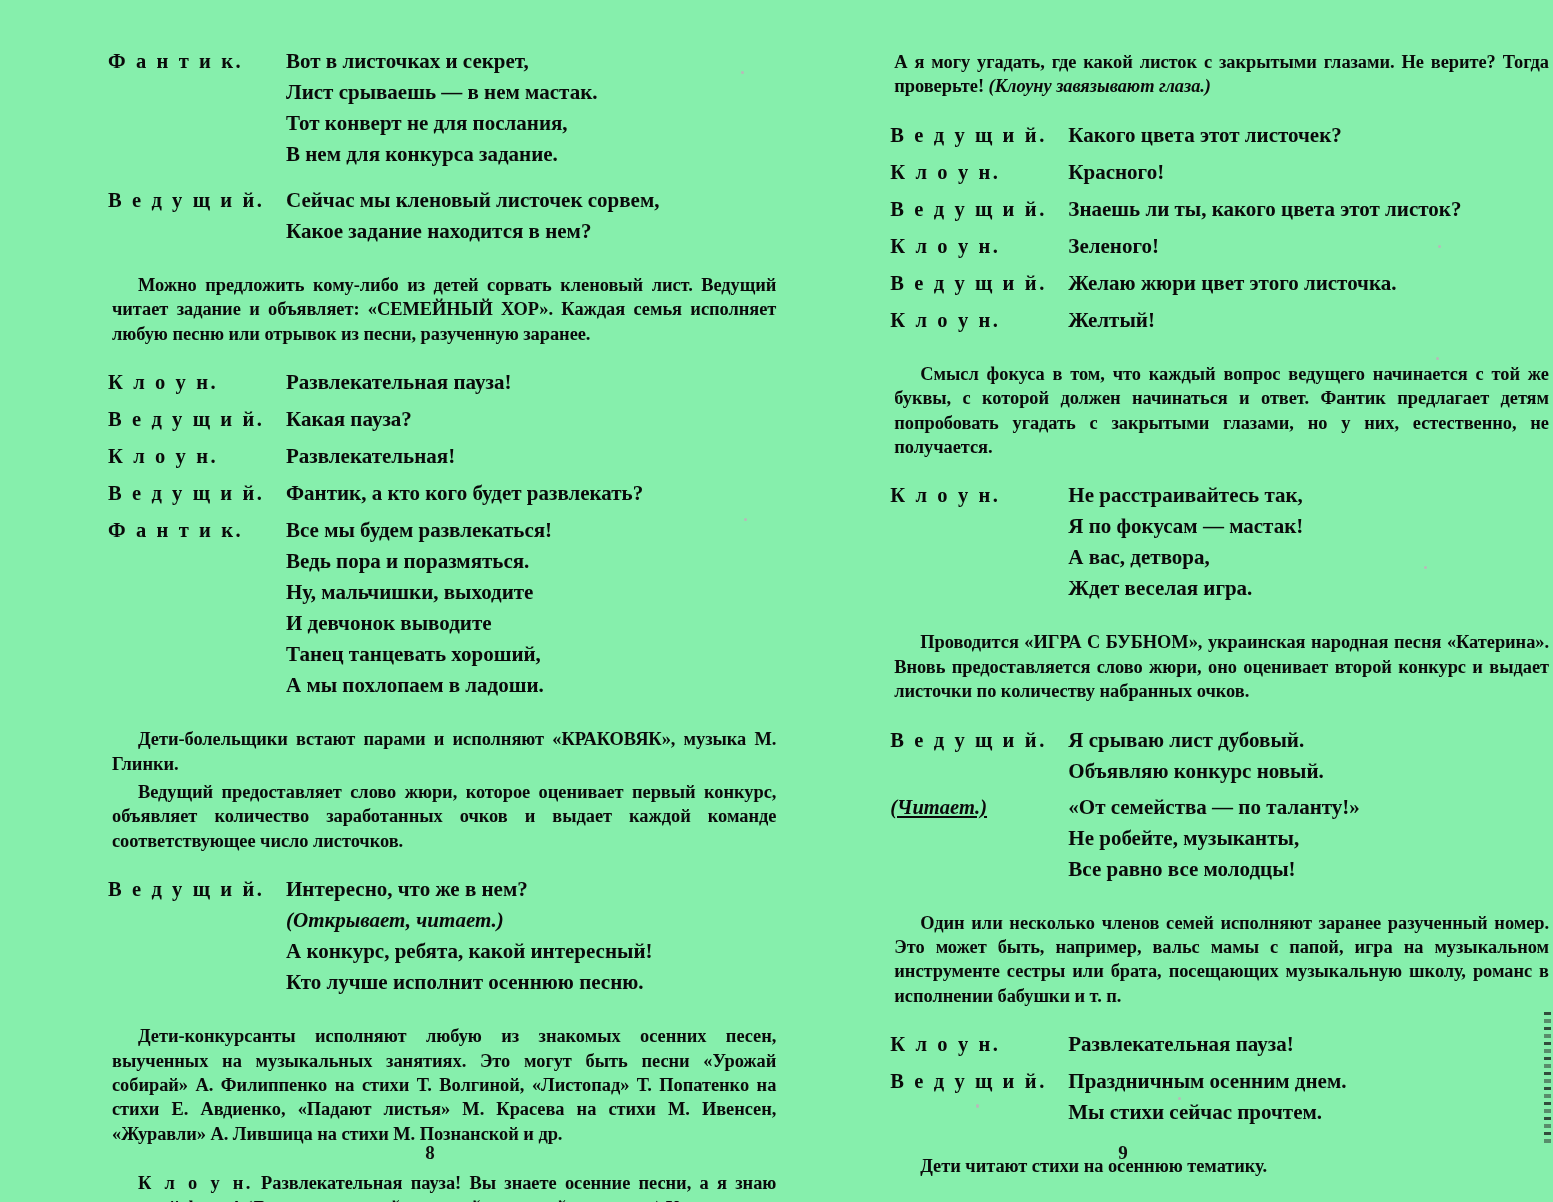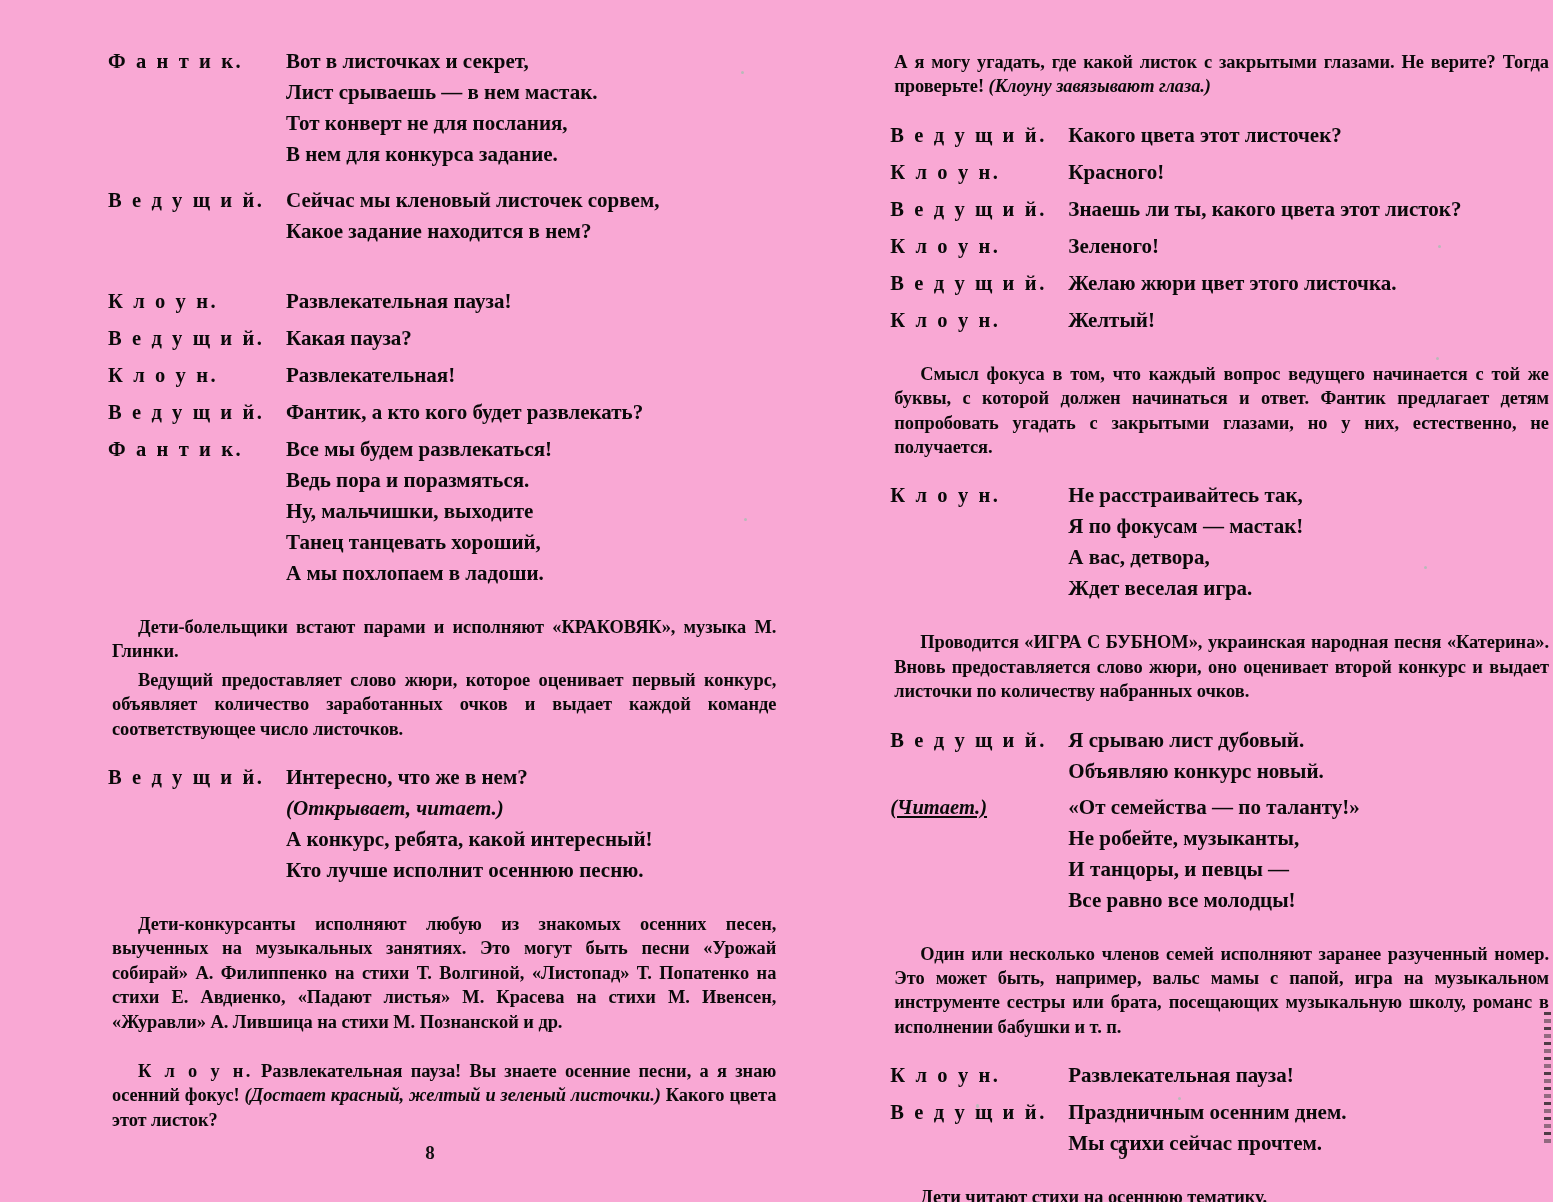--- a/index.html
+++ b/index.html
@@ -13,21 +13,21 @@
     position: relative;
     overflow: hidden;
     font-family: "Liberation Serif", "DejaVu Serif", serif;
     color: #0a0a0a;
     -webkit-font-smoothing: none;
   }
 
   .page {
     position: absolute;
     inset: 0;
-    background: #f9a8d4;
+    background: #86efac;
   }
 
   .spread {
     position: absolute;
     top: 46px;
     left: 0;
     width: 1553px;
     height: 1060px;
     display: flex;
     align-items: flex-start;
@@ -157,20 +157,21 @@
       <div class="speech">
         <span class="speaker">В е д у щ и й.</span>
         <span class="lines">
           <span class="ln">Сейчас мы кленовый листочек сорвем,</span>
           <span class="ln">Какое задание находится в нем?</span>
         </span>
       </div>
 
       <div class="gap-m"></div>
 
+      <p class="prose">Можно предложить кому-либо из детей сорвать кленовый лист. Ведущий читает задание и объявляет: «СЕМЕЙНЫЙ ХОР». Каждая семья исполняет любую песню или отрывок из песни, разученную заранее.</p>
 
       <div class="gap-m"></div>
 
       <div class="speech">
         <span class="speaker">К л о у н.</span>
         <span class="lines">
           <span class="ln">Развлекательная пауза!</span>
         </span>
       </div>
 
@@ -194,20 +195,21 @@
           <span class="ln">Фантик, а кто кого будет развлекать?</span>
         </span>
       </div>
 
       <div class="speech">
         <span class="speaker">Ф а н т и к.</span>
         <span class="lines">
           <span class="ln">Все мы будем развлекаться!</span>
           <span class="ln">Ведь пора и поразмяться.</span>
           <span class="ln">Ну, мальчишки, выходите</span>
+          <span class="ln">И девчонок выводите</span>
           <span class="ln">Танец танцевать хороший,</span>
           <span class="ln">А мы похлопаем в ладоши.</span>
         </span>
       </div>
 
       <div class="gap-m"></div>
 
       <p class="prose">Дети-болельщики встают парами и исполняют «КРАКОВЯК», музыка М. Глинки.</p>
       <p class="prose">Ведущий предоставляет слово жюри, которое оценивает первый конкурс, объявляет количество заработанных очков и выдает каждой команде соответствующее число листочков.</p>
 
@@ -309,21 +311,20 @@
           <span class="ln">Я срываю лист дубовый.</span>
           <span class="ln">Объявляю конкурс новый.</span>
         </span>
       </div>
 
       <div class="speech" style="margin-top:0;">
         <span class="speaker ital">(Читает.)</span>
         <span class="lines">
           <span class="ln">«От семейства — по таланту!»</span>
           <span class="ln">Не робейте, музыканты,</span>
-          <span class="ln">И танцоры, и певцы —</span>
           <span class="ln">Все равно все молодцы!</span>
         </span>
       </div>
 
       <div class="gap-m"></div>
 
       <p class="prose">Один или несколько членов семей исполняют заранее разученный номер. Это может быть, например, вальс мамы с папой, игра на музыкальном инструменте сестры или брата, посещающих музыкальную школу, романс в исполнении бабушки и т. п.</p>
 
       <div class="gap-m"></div>
 

